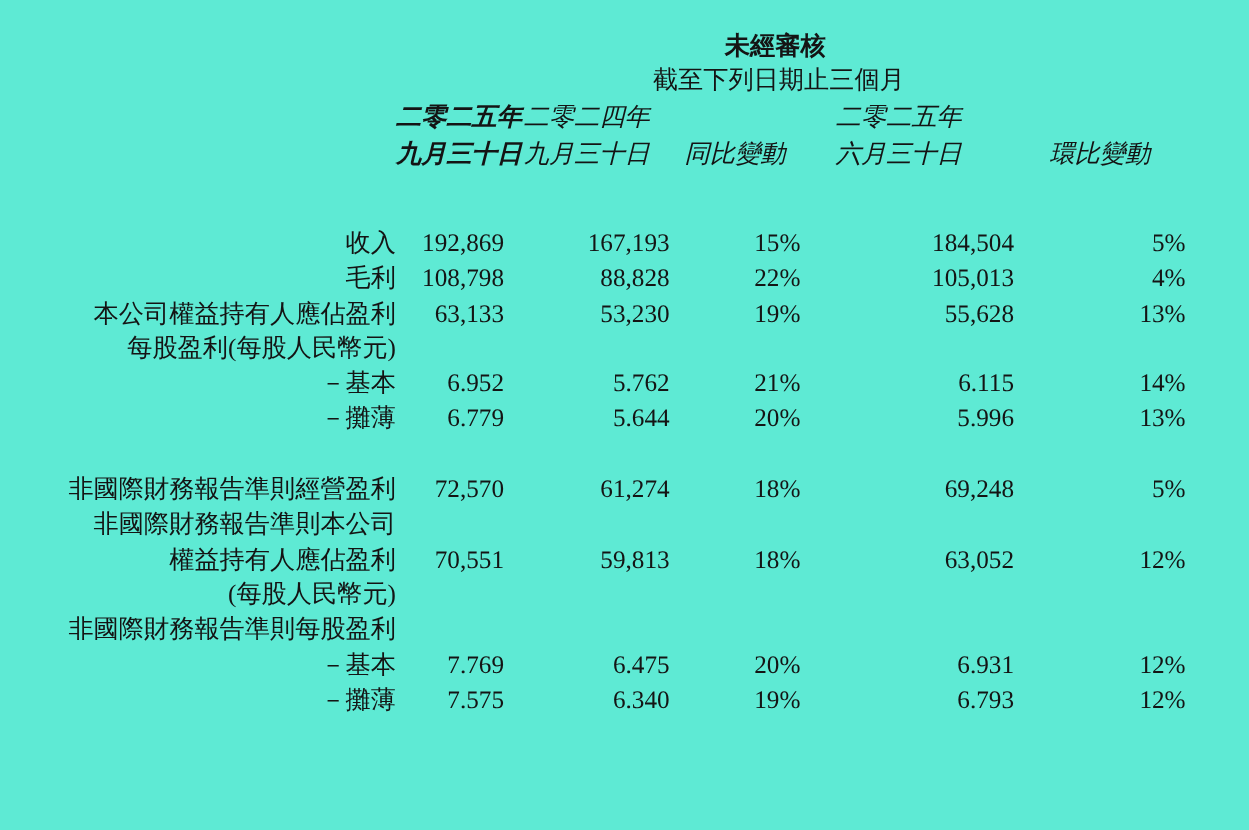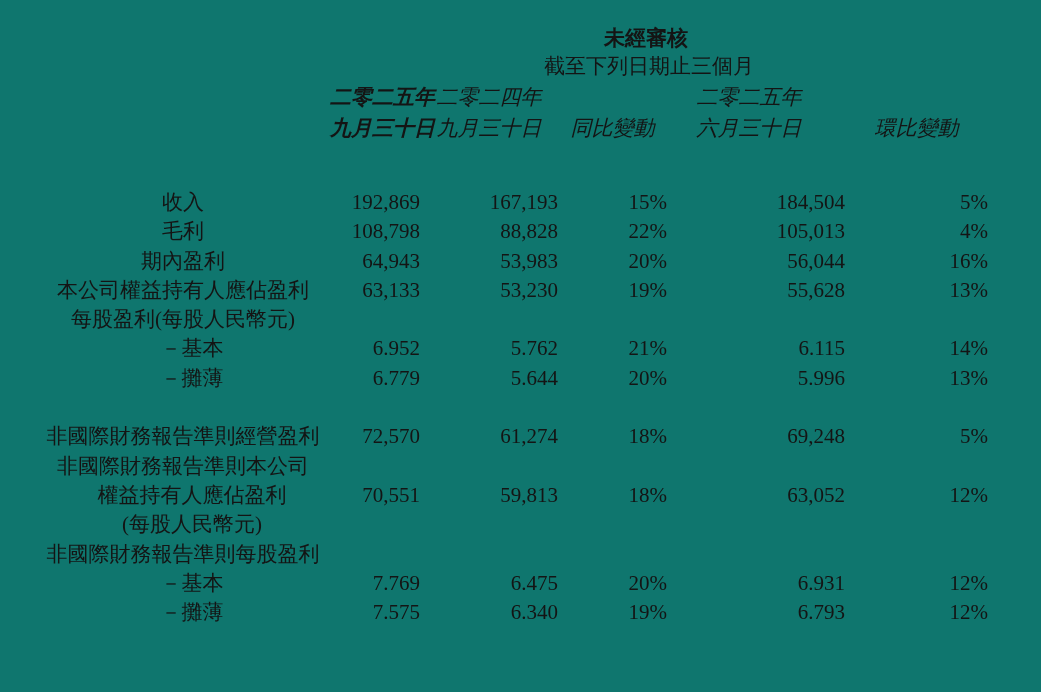--- a/index.html
+++ b/index.html
@@ -4,21 +4,21 @@
 <style>
   html, body {
     margin: 0;
     padding: 0;
     background: #ffffff;
   }
   .page {
     position: relative;
     width: 1041px;
     height: 692px;
-    background: #0f766e;
+    background: #5eead4;
     color: #141414;
     font-family: "Liberation Serif", "DejaVu Serif", serif;
     font-size: 21px;
     overflow: hidden;
   }
   .center-line {
     position: absolute;
     transform: translateX(-50%);
     white-space: nowrap;
     line-height: 28px;
@@ -52,21 +52,21 @@
   thead td.bold { font-weight: bold; }
   thead tr.hdr td.c4 { padding-right: 14px; }
   tr.subtitle-space td { height: 32px; }
   tr.head-gap td { height: 12px; }
   tbody td {
     height: 29.3px;
     line-height: 29.3px;
     text-align: right;
   }
   tbody td.label, thead td.label {
-    text-align: center;
+    text-align: right;
   }
   tbody td.label.indent { padding-left: 18px; }
   tbody td.c1 { font-weight: normal; }
 </style>
 </head>
 <body>
 
 <div class="page">
 
   <div class="center-line title-1">未經審核</div>
@@ -118,28 +118,20 @@
         </tr>
         <tr>
           <td class="label">毛利</td>
           <td class="c1">108,798</td>
           <td class="c2">88,828</td>
           <td class="c3">22%</td>
           <td class="c4">105,013</td>
           <td class="c5">4%</td>
         </tr>
         <tr>
-          <td class="label">期內盈利</td>
-          <td class="c1">64,943</td>
-          <td class="c2">53,983</td>
-          <td class="c3">20%</td>
-          <td class="c4">56,044</td>
-          <td class="c5">16%</td>
-        </tr>
-        <tr>
           <td class="label">本公司權益持有人應佔盈利</td>
           <td class="c1">63,133</td>
           <td class="c2">53,230</td>
           <td class="c3">19%</td>
           <td class="c4">55,628</td>
           <td class="c5">13%</td>
         </tr>
         <tr>
           <td class="label">每股盈利(每股人民幣元)</td>
           <td class="c1"></td>

